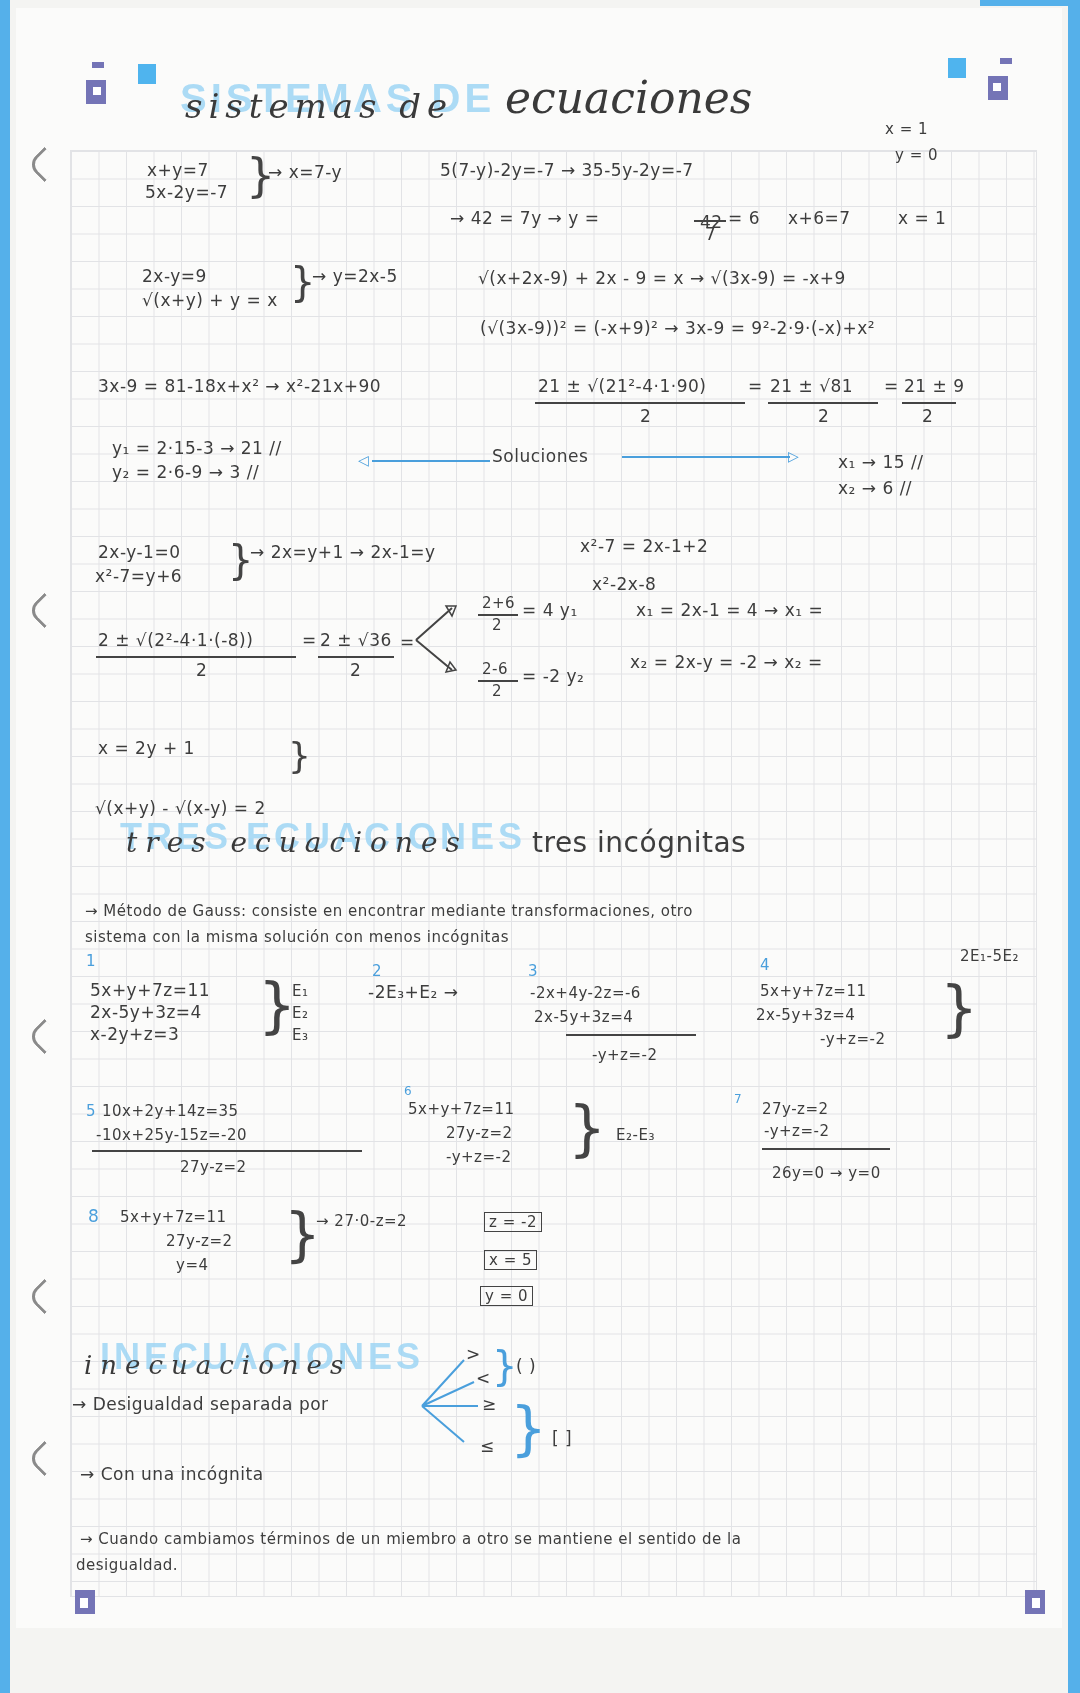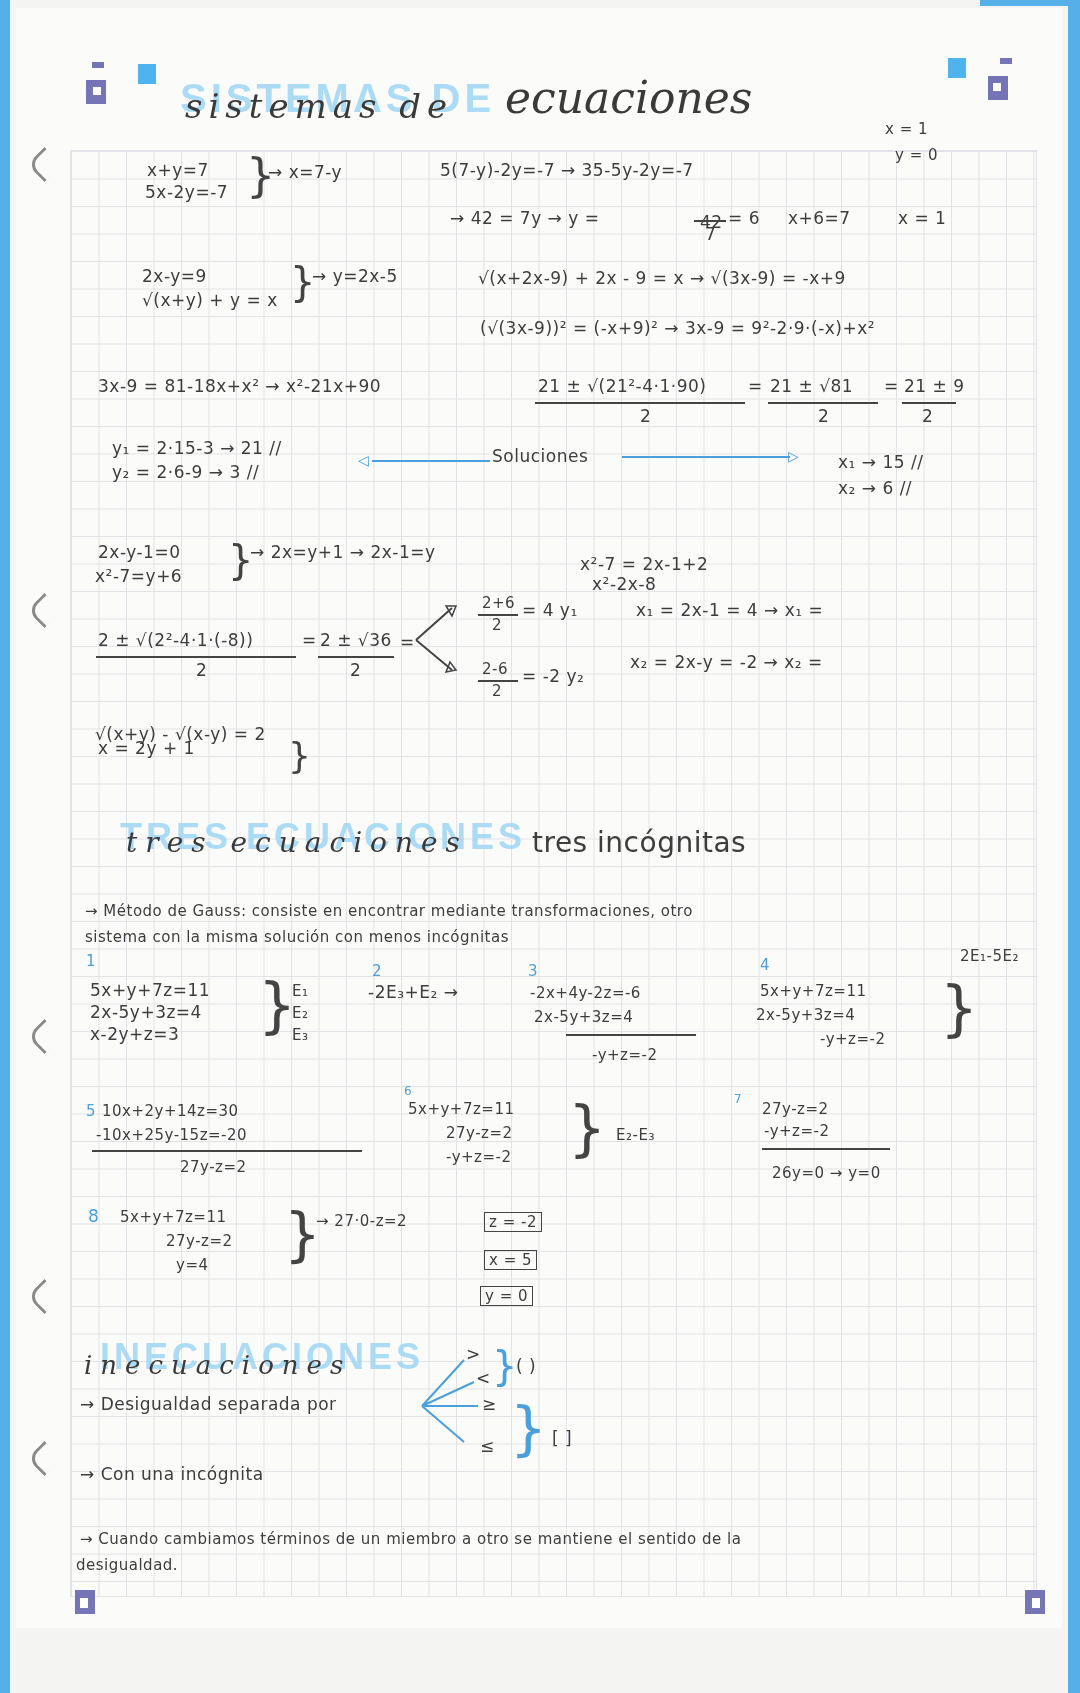--- a/index.html
+++ b/index.html
@@ -117,21 +117,21 @@
 <div class="hw" style="left:492px;top:446px">Soluciones</div>
 <div class="blueline" style="left:622px;top:456px;width:168px"></div>
 <div class="hw blue" style="left:788px;top:448px;font-size:14px">▷</div>
 <div class="hw" style="left:838px;top:452px">x₁ → 15 //</div>
 <div class="hw" style="left:838px;top:478px">x₂ → 6 //</div>
 
 <div class="hw" style="left:98px;top:542px">2x-y-1=0</div>
 <div class="hw" style="left:95px;top:566px">x²-7=y+6</div>
 <div class="brace" style="left:228px;top:540px;font-size:40px">}</div>
 <div class="hw" style="left:250px;top:542px">→ 2x=y+1 → 2x-1=y</div>
-<div class="hw" style="left:580px;top:554px">x²-7 = 2x-1+2</div>
+<div class="hw" style="left:580px;top:536px">x²-7 = 2x-1+2</div>
 <div class="hw" style="left:592px;top:574px">x²-2x-8</div>
 
 <div class="hw" style="left:98px;top:630px">2 ± √(2²-4·1·(-8))</div>
 <div class="rule" style="left:96px;top:656px;width:200px"></div>
 <div class="hw" style="left:196px;top:660px">2</div>
 <div class="hw" style="left:302px;top:630px">=</div>
 <div class="hw" style="left:320px;top:630px">2 ± √36</div>
 <div class="rule" style="left:318px;top:656px;width:76px"></div>
 <div class="hw" style="left:350px;top:660px">2</div>
 <div class="hw" style="left:400px;top:632px">=</div>
@@ -144,21 +144,21 @@
 <div class="hw hw-sm" style="left:492px;top:616px">2</div>
 <div class="hw" style="left:522px;top:600px">= 4 y₁</div>
 <div class="hw hw-sm" style="left:482px;top:660px">2-6</div>
 <div class="rule" style="left:478px;top:680px;width:40px"></div>
 <div class="hw hw-sm" style="left:492px;top:682px">2</div>
 <div class="hw" style="left:522px;top:666px">= -2 y₂</div>
 <div class="hw" style="left:636px;top:600px">x₁ = 2x-1 = 4 → x₁ =</div>
 <div class="hw" style="left:630px;top:652px">x₂ = 2x-y = -2 → x₂ =</div>
 
 <div class="hw" style="left:98px;top:738px">x = 2y + 1</div>
-<div class="hw" style="left:95px;top:724px">√(x+y) - √(x-y) = 2</div>
+<div class="hw" style="left:95px;top:798px">√(x+y) - √(x-y) = 2</div>
 <div class="brace" style="left:288px;top:738px;font-size:36px">}</div>
 
 <div class="title-bg" style="left:120px;top:816px;font-size:36px">TRES ECUACIONES</div>
 <div class="title-fg" style="left:126px;top:826px;font-size:28px;letter-spacing:8px">tres ecuaciones</div>
 <div class="hw" style="left:532px;top:826px;font-size:28px">tres incógnitas</div>
 
 <div class="hw hw-sm" style="left:85px;top:902px">→ Método de Gauss: consiste en encontrar mediante transformaciones, otro</div>
 <div class="hw hw-sm" style="left:85px;top:928px">sistema con la misma solución con menos incógnitas</div>
 
 <div class="num-blue" style="left:86px;top:952px">1</div>
@@ -180,21 +180,21 @@
 <div class="hw hw-sm" style="left:592px;top:1046px">-y+z=-2</div>
 
 <div class="num-blue" style="left:760px;top:956px">4</div>
 <div class="hw hw-sm" style="left:760px;top:982px">5x+y+7z=11</div>
 <div class="hw hw-sm" style="left:756px;top:1006px">2x-5y+3z=4</div>
 <div class="hw hw-sm" style="left:820px;top:1030px">-y+z=-2</div>
 <div class="brace" style="left:940px;top:978px;font-size:60px">}</div>
 <div class="hw hw-sm" style="left:960px;top:947px">2E₁-5E₂</div>
 
 <div class="num-blue" style="left:86px;top:1102px">5</div>
-<div class="hw hw-sm" style="left:102px;top:1102px">10x+2y+14z=30</div>
+<div class="hw hw-sm" style="left:102px;top:1102px">10x+2y+14z=35</div>
 <div class="hw hw-sm" style="left:96px;top:1126px">-10x+25y-15z=-20</div>
 <div class="rule" style="left:92px;top:1150px;width:270px"></div>
 <div class="hw hw-sm" style="left:180px;top:1158px">27y-z=2</div>
 
 <div class="num-blue" style="left:404px;top:1084px;font-size:12px">6</div>
 <div class="hw hw-sm" style="left:408px;top:1100px">5x+y+7z=11</div>
 <div class="hw hw-sm" style="left:446px;top:1124px">27y-z=2</div>
 <div class="hw hw-sm" style="left:446px;top:1148px">-y+z=-2</div>
 <div class="brace" style="left:568px;top:1098px;font-size:60px">}</div>
 <div class="hw hw-sm" style="left:616px;top:1126px">E₂-E₃</div>
@@ -210,21 +210,21 @@
 <div class="hw hw-sm" style="left:166px;top:1232px">27y-z=2</div>
 <div class="hw hw-sm" style="left:176px;top:1256px">y=4</div>
 <div class="brace" style="left:284px;top:1206px;font-size:58px">}</div>
 <div class="hw hw-sm" style="left:316px;top:1212px">→ 27·0-z=2</div>
 <div class="hw hw-sm boxed" style="left:484px;top:1212px">z = -2</div>
 <div class="hw hw-sm boxed" style="left:484px;top:1250px">x = 5</div>
 <div class="hw hw-sm boxed" style="left:480px;top:1286px">y = 0</div>
 
 <div class="title-bg" style="left:100px;top:1336px;font-size:36px">INECUACIONES</div>
 <div class="title-fg" style="left:84px;top:1350px;font-size:26px;letter-spacing:8px">inecuaciones</div>
-<div class="hw" style="left:80px;top:1394px">→ Desigualdad separada por</div>
+<div class="hw" style="left:72px;top:1394px">→ Desigualdad separada por</div>
 
 <svg style="position:absolute;left:414px;top:1342px" width="130" height="120">
   <path d="M8 64 L50 18 M8 64 L60 40 M8 64 L64 64 M8 64 L50 100" stroke="#4a9fdc" stroke-width="2" fill="none"></path>
 </svg>
 <div class="hw" style="left:466px;top:1344px">&gt;</div>
 <div class="hw" style="left:476px;top:1368px">&lt;</div>
 <div class="hw" style="left:482px;top:1394px">≥</div>
 <div class="hw" style="left:480px;top:1436px">≤</div>
 <div class="brace brace-blue" style="left:492px;top:1346px;font-size:40px">}</div>
 <div class="hw" style="left:516px;top:1356px">( )</div>

